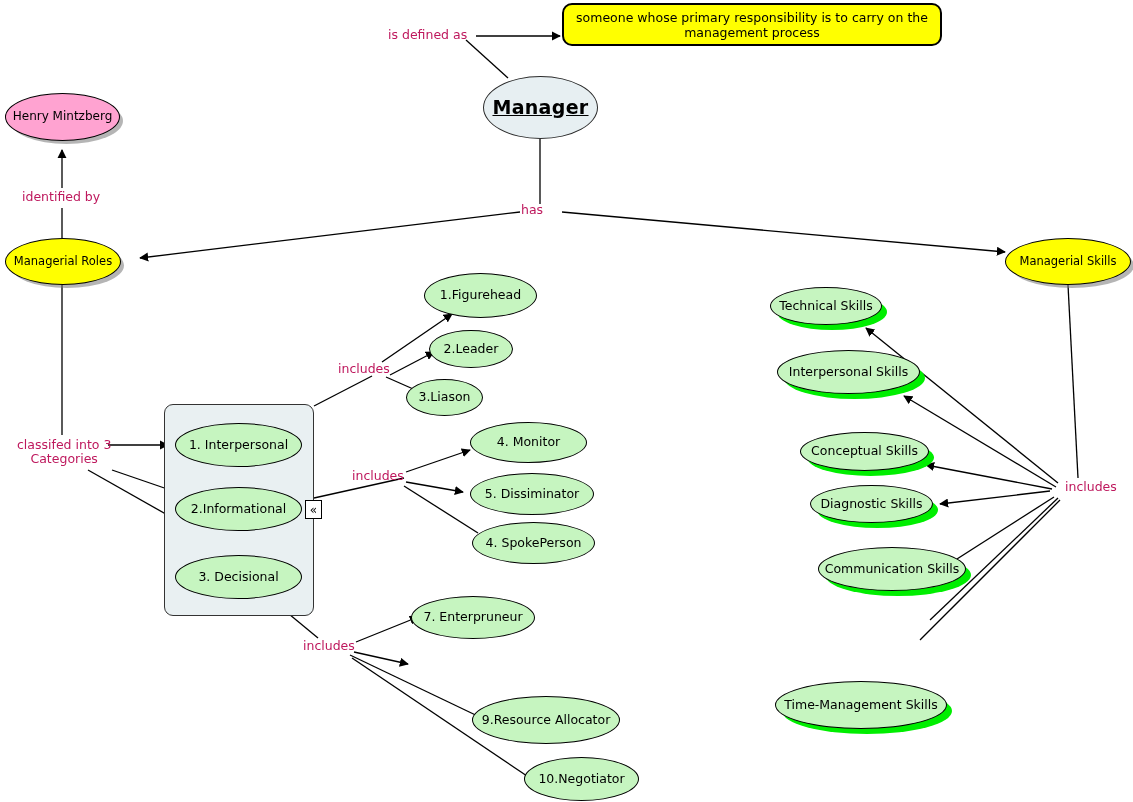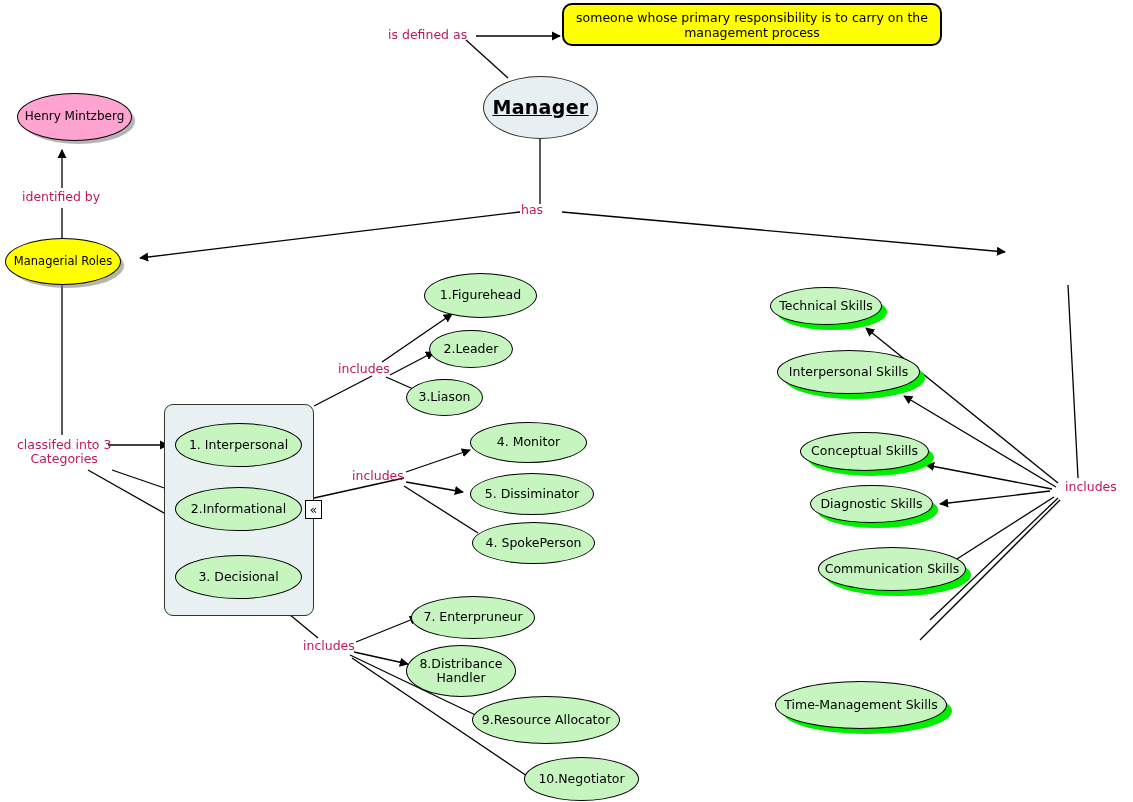--- a/index.html
+++ b/index.html
@@ -169,43 +169,43 @@
       <path d="M 1054 497 L 946 566"></path>
       <path d="M 1058 498 L 930 620"></path>
       <path d="M 1060 500 L 920 640"></path>
     </g>
   </svg>
 
   <div class="defbox" style="left:562px; top:3px; width:380px; height:43px; font-size:12.5px;">someone whose primary responsibility is to carry on the management process</div>
 
   <div class="node ell ell-manager manager-title" style="left:483px; top:76px; width:115px; height:63px;">Manager </div>
 
-  <div class="node ell ell-pink" style="left:5px; top:93px; width:115px; height:48px; font-size:12px;margin-left:12px;">Henry Mintzberg</div>
+  <div class="node ell ell-pink" style="left:5px; top:93px; width:115px; height:48px; font-size:12px;">Henry Mintzberg</div>
 
   <div class="node ell ell-yellow" style="left:5px; top:238px; width:116px; height:47px; font-size:11.5px;">Managerial Roles</div>
 
+  <div class="node ell ell-yellow" style="left:1005px; top:238px; width:126px; height:47px; font-size:11.5px;">Managerial Skills</div>
 
   <div class="catbox" style="left:164px; top:404px; width:150px; height:212px;"></div>
 
   <div class="node ell ell-role" style="left:175px; top:423px; width:127px; height:44px; font-size:12.5px;">1. Interpersonal</div>
   <div class="node ell ell-role" style="left:175px; top:487px; width:127px; height:44px; font-size:12.5px;">2.Informational</div>
   <div class="node ell ell-role" style="left:175px; top:555px; width:127px; height:44px; font-size:12.5px;">3. Decisional</div>
 
   <div class="small-icon" style="left:305px; top:500px;">«</div>
 
   <div class="node ell ell-role" style="left:424px; top:273px; width:113px; height:45px; font-size:12.5px;">1.Figurehead</div>
   <div class="node ell ell-role" style="left:429px; top:330px; width:84px; height:38px; font-size:12.5px;">2.Leader</div>
   <div class="node ell ell-role" style="left:406px; top:379px; width:77px; height:37px; font-size:12.5px;">3.Liason</div>
 
   <div class="node ell ell-role" style="left:470px; top:422px; width:117px; height:41px; font-size:12.5px;">4. Monitor</div>
   <div class="node ell ell-role" style="left:470px; top:473px; width:124px; height:42px; font-size:12.5px;">5. Dissiminator</div>
   <div class="node ell ell-role" style="left:472px; top:522px; width:123px; height:42px; font-size:12.5px;">4. SpokePerson</div>
 
   <div class="node ell ell-role" style="left:411px; top:596px; width:124px; height:43px; font-size:12.5px;text-align:right;">7. Enterpruneur</div>
-  <div class="node ell ell-role" style="left:406px; top:645px; width:110px; height:52px; font-size:12.5px;">8.Distribance Handler</div>
   <div class="node ell ell-role" style="left:472px; top:696px; width:148px; height:48px; font-size:12.5px;">9.Resource Allocator</div>
   <div class="node ell ell-role" style="left:524px; top:757px; width:115px; height:44px; font-size:12.5px;">10.Negotiator</div>
 
   <div class="node ell ell-skill" style="left:770px; top:287px; width:112px; height:38px; font-size:12.5px;">Technical Skills</div>
   <div class="node ell ell-skill" style="left:777px; top:350px; width:143px; height:44px; font-size:12.5px;">Interpersonal Skills</div>
   <div class="node ell ell-skill" style="left:800px; top:432px; width:129px; height:39px; font-size:12.5px;">Conceptual Skills</div>
   <div class="node ell ell-skill" style="left:810px; top:485px; width:123px; height:38px; font-size:12.5px;">Diagnostic Skills</div>
   <div class="node ell ell-skill" style="left:818px; top:547px; width:148px; height:44px; font-size:12.5px;">Communication Skills</div>
   <div class="node ell ell-skill" style="left:775px; top:681px; width:172px; height:48px; font-size:12.5px;">Time-Management Skills</div>
 

